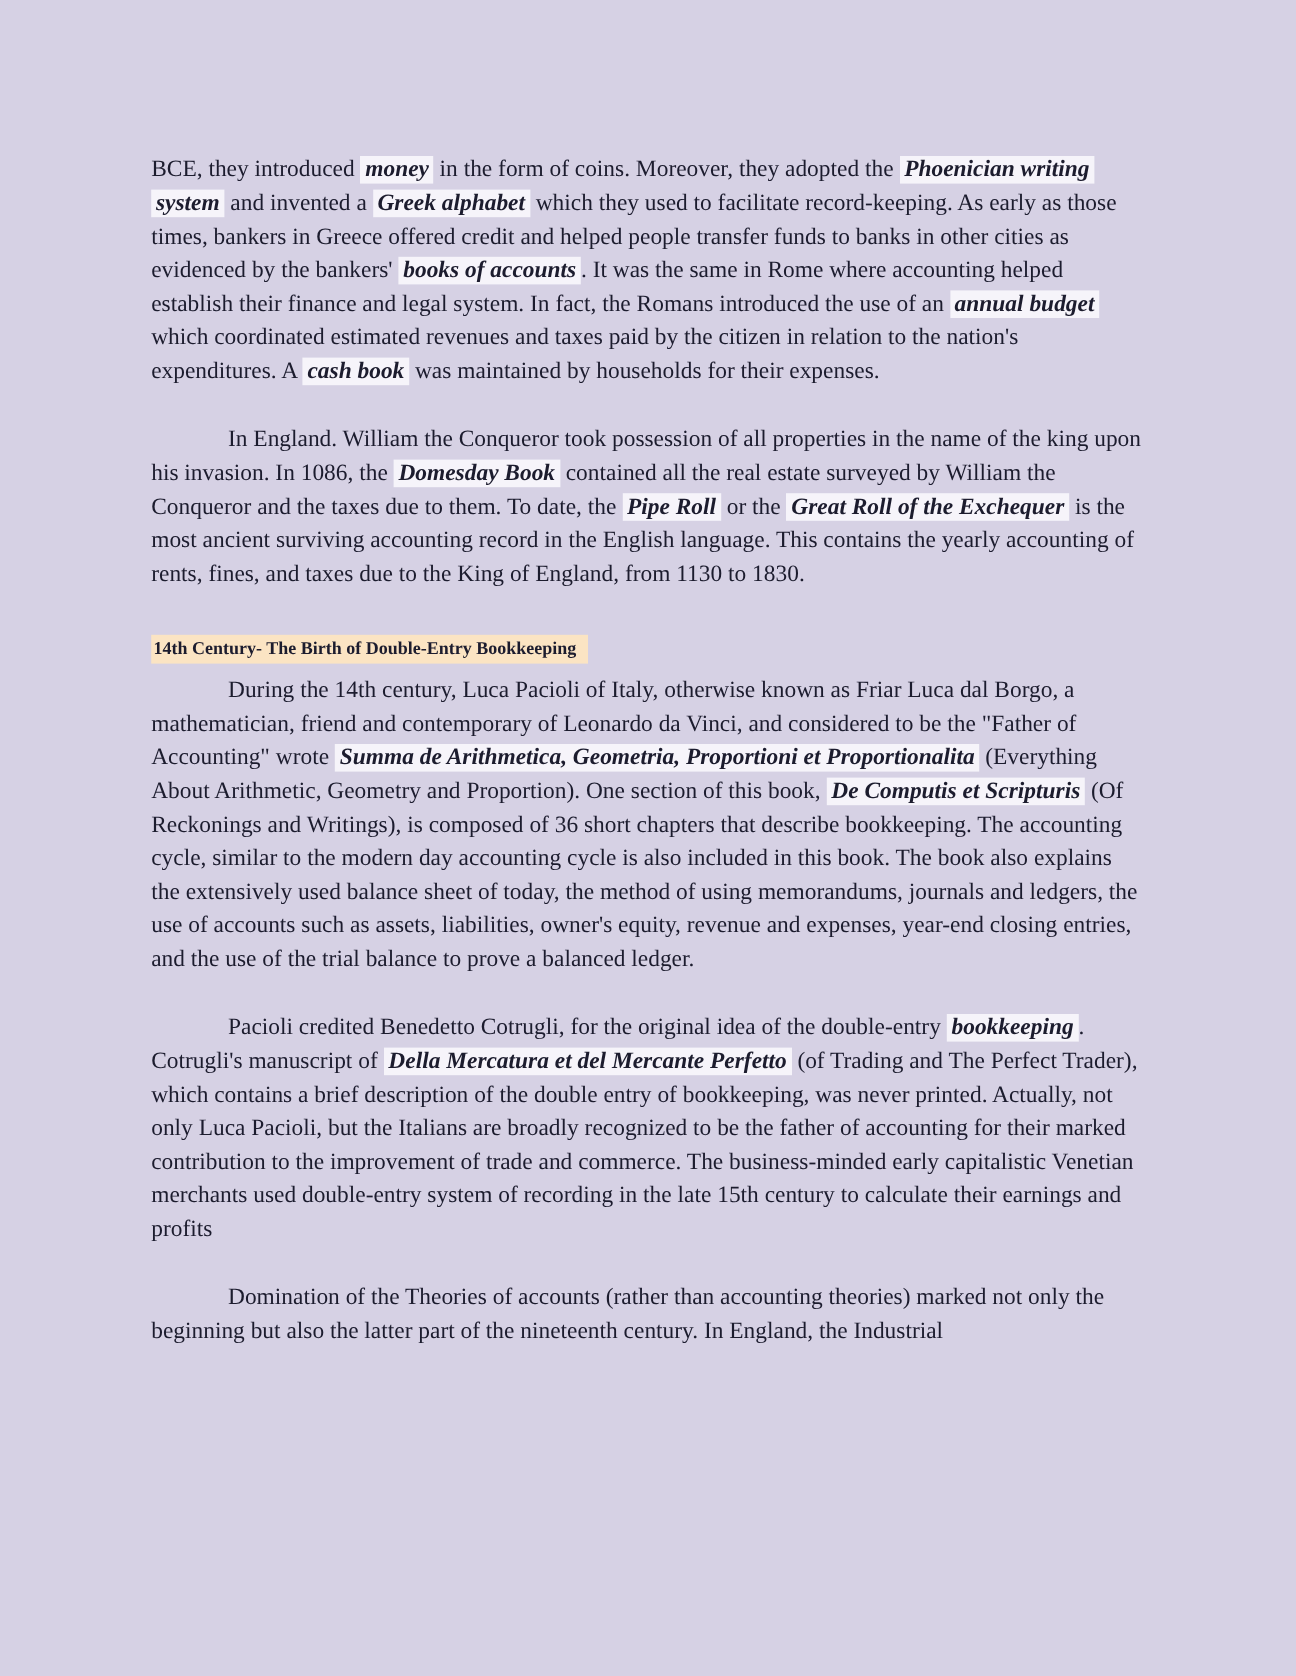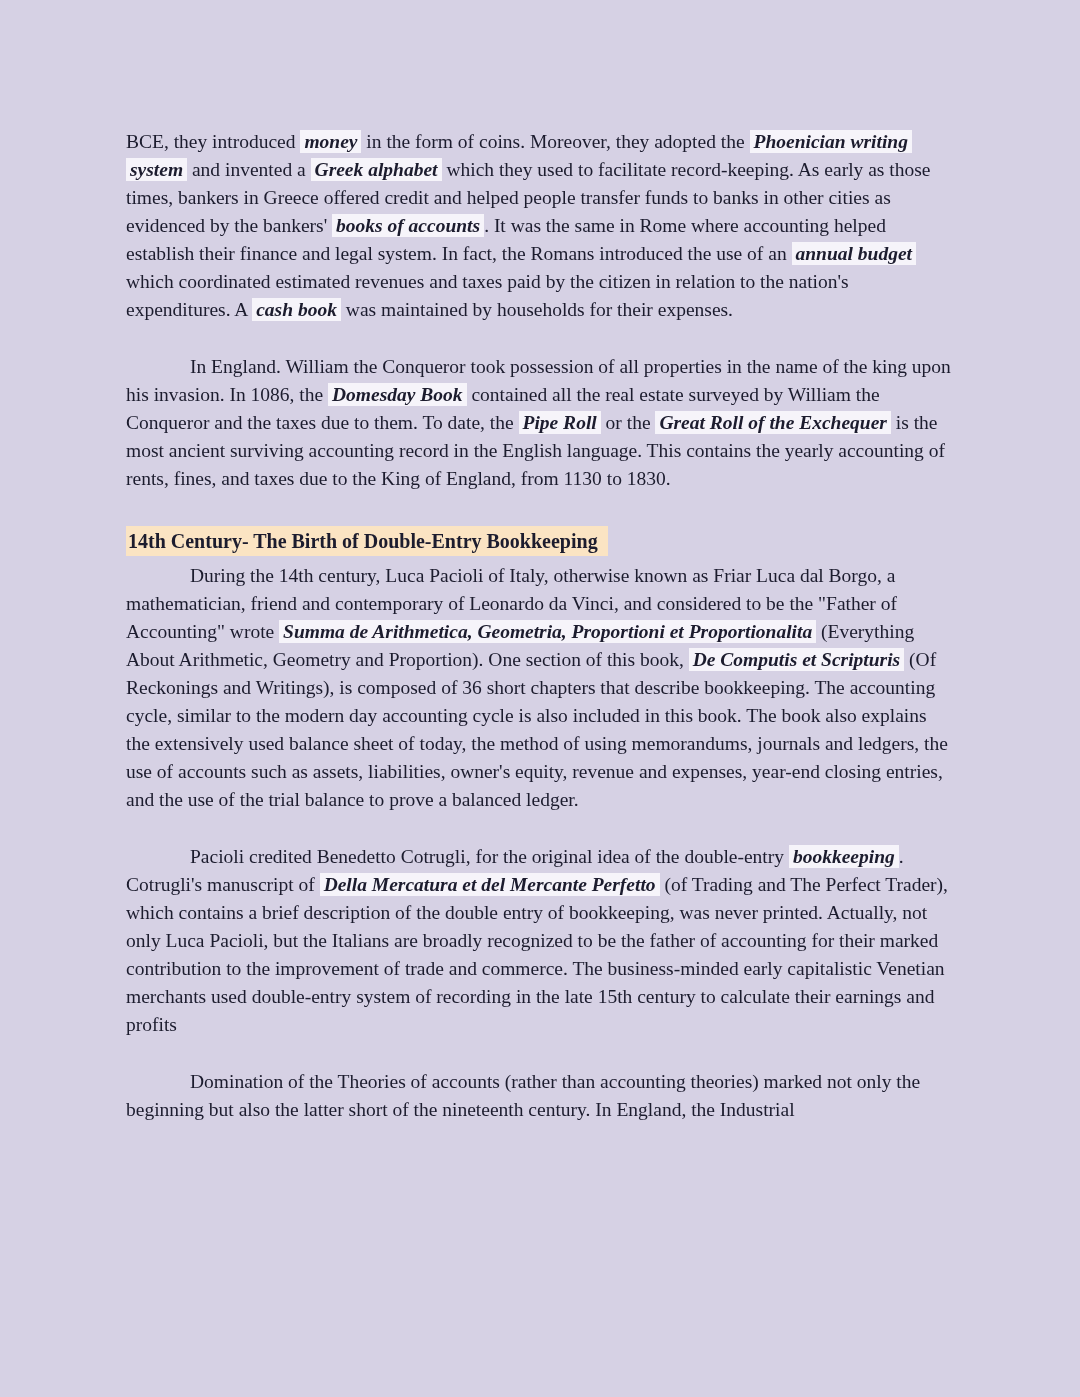--- a/index.html
+++ b/index.html
@@ -33,34 +33,34 @@
   .term {
     font-weight: bold;
     font-style: italic;
     background: var(--term-hl);
     padding: 1px 4px;
     -webkit-box-decoration-break: clone;
     box-decoration-break: clone;
   }
   .heading {
     margin: 32px 0 4px 0;
-    font-size: 20px;
+    font-size: 15px;
     line-height: 33px;
     font-weight: bold;
   }
   .heading-hl {
     background: var(--head-hl);
     padding: 4px 10px 4px 2px;
     -webkit-box-decoration-break: clone;
     box-decoration-break: clone;
   }
 </style>
 </head>
 <body>
 
 <div class="content" id="content">
     <p class="para">BCE, they introduced <span class="term">money</span> in the form of coins. Moreover, they adopted the <span class="term">Phoenician writing system</span> and invented a <span class="term">Greek alphabet</span> which they used to facilitate record-keeping. As early as those times, bankers in Greece offered credit and helped people transfer funds to banks in other cities as evidenced by the bankers' <span class="term">books of accounts</span>. It was the same in Rome where accounting helped establish their finance and legal system. In fact, the Romans introduced the use of an <span class="term">annual budget</span> which coordinated estimated revenues and taxes paid by the citizen in relation to the nation's expenditures. A <span class="term">cash book</span> was maintained by households for their expenses.</p>
     <p class="para indent">In England. William the Conqueror took possession of all properties in the name of the king upon his invasion. In 1086, the <span class="term">Domesday Book</span> contained all the real estate surveyed by William the Conqueror and the taxes due to them. To date, the <span class="term">Pipe Roll</span> or the <span class="term">Great Roll of the Exchequer</span> is the most ancient surviving accounting record in the English language. This contains the yearly accounting of rents, fines, and taxes due to the King of England, from 1130 to 1830.</p>
     <h2 class="heading"><span class="heading-hl">14th Century- The Birth of Double-Entry Bookkeeping</span></h2>
     <p class="para indent">During the 14th century, Luca Pacioli of Italy, otherwise known as Friar Luca dal Borgo, a mathematician, friend and contemporary of Leonardo da Vinci, and considered to be the "Father of Accounting" wrote <span class="term">Summa de Arithmetica, Geometria, Proportioni et Proportionalita</span> (Everything About Arithmetic, Geometry and Proportion). One section of this book, <span class="term">De Computis et Scripturis</span> (Of Reckonings and Writings), is composed of 36 short chapters that describe bookkeeping. The accounting cycle, similar to the modern day accounting cycle is also included in this book. The book also explains the extensively used balance sheet of today, the method of using memorandums, journals and ledgers, the use of accounts such as assets, liabilities, owner's equity, revenue and expenses, year-end closing entries, and the use of the trial balance to prove a balanced ledger.</p>
     <p class="para indent">Pacioli credited Benedetto Cotrugli, for the original idea of the double-entry <span class="term">bookkeeping</span>. Cotrugli's manuscript of <span class="term">Della Mercatura et del Mercante Perfetto</span> (of Trading and The Perfect Trader), which contains a brief description of the double entry of bookkeeping, was never printed. Actually, not only Luca Pacioli, but the Italians are broadly recognized to be the father of accounting for their marked contribution to the improvement of trade and commerce. The business-minded early capitalistic Venetian merchants used double-entry system of recording in the late 15th century to calculate their earnings and profits</p>
-    <p class="para indent">Domination of the Theories of accounts (rather than accounting theories) marked not only the beginning but also the latter short of the nineteenth century. In England, the Industrial</p>
+    <p class="para indent">Domination of the Theories of accounts (rather than accounting theories) marked not only the beginning but also the latter part of the nineteenth century. In England, the Industrial</p>
   </div>
 
 </body></html>

